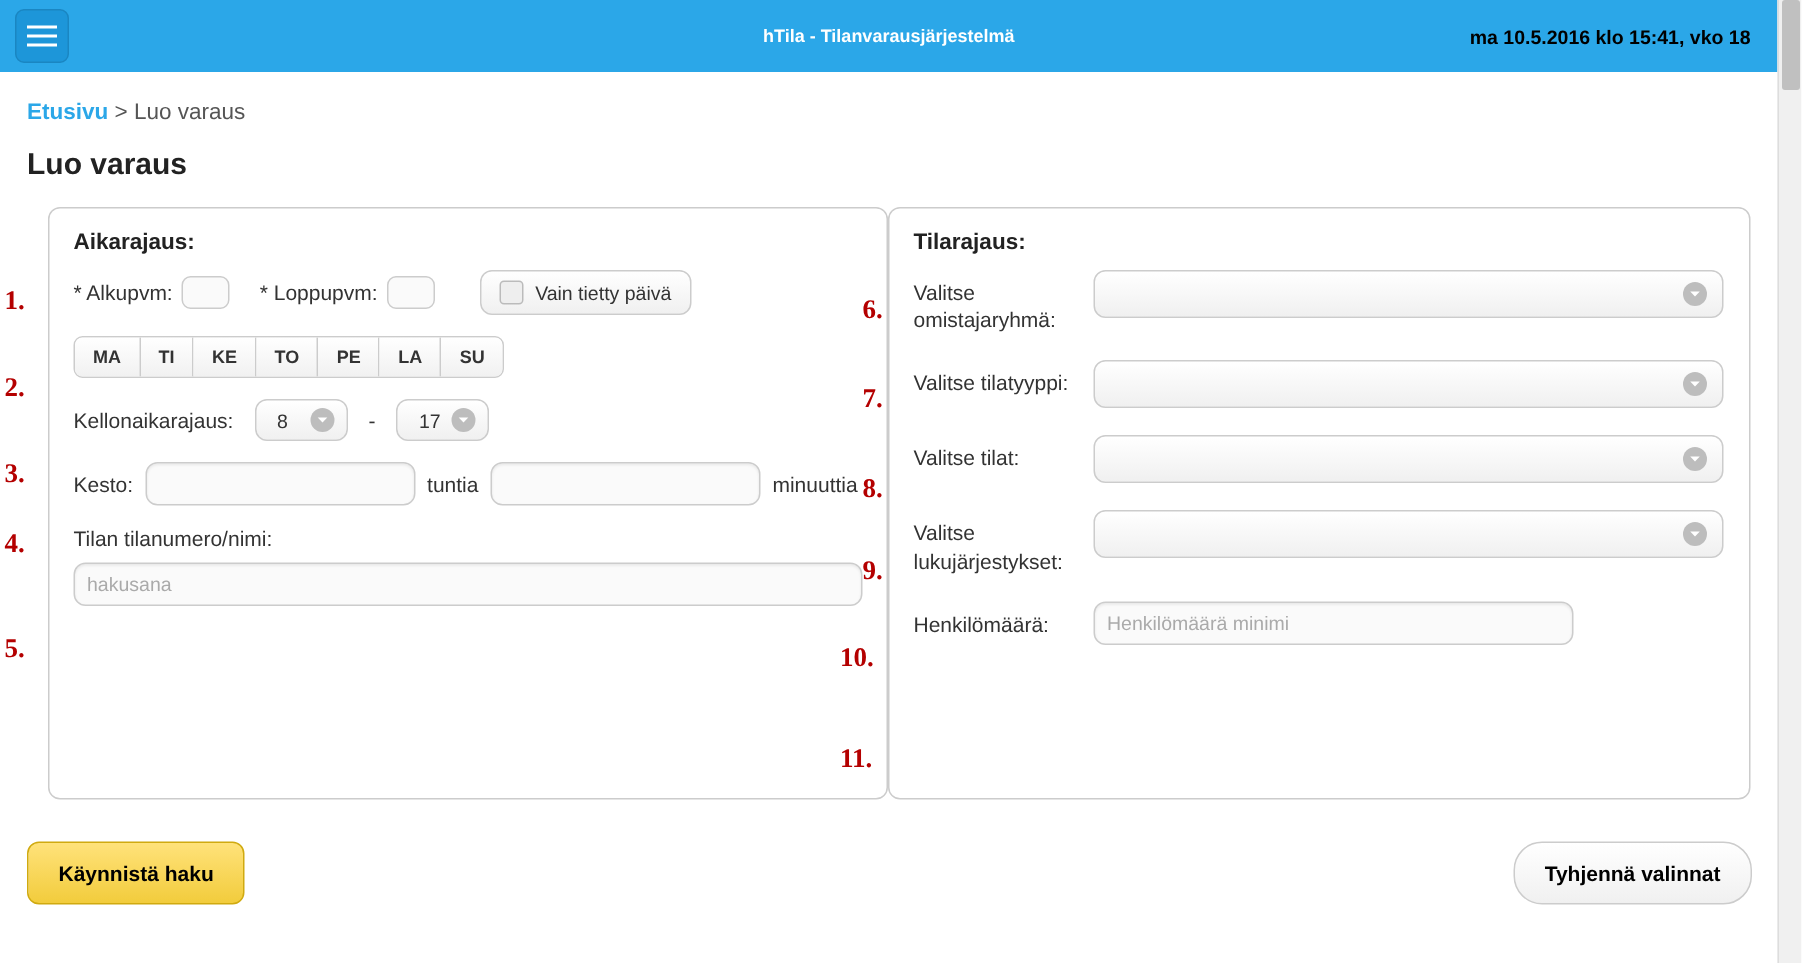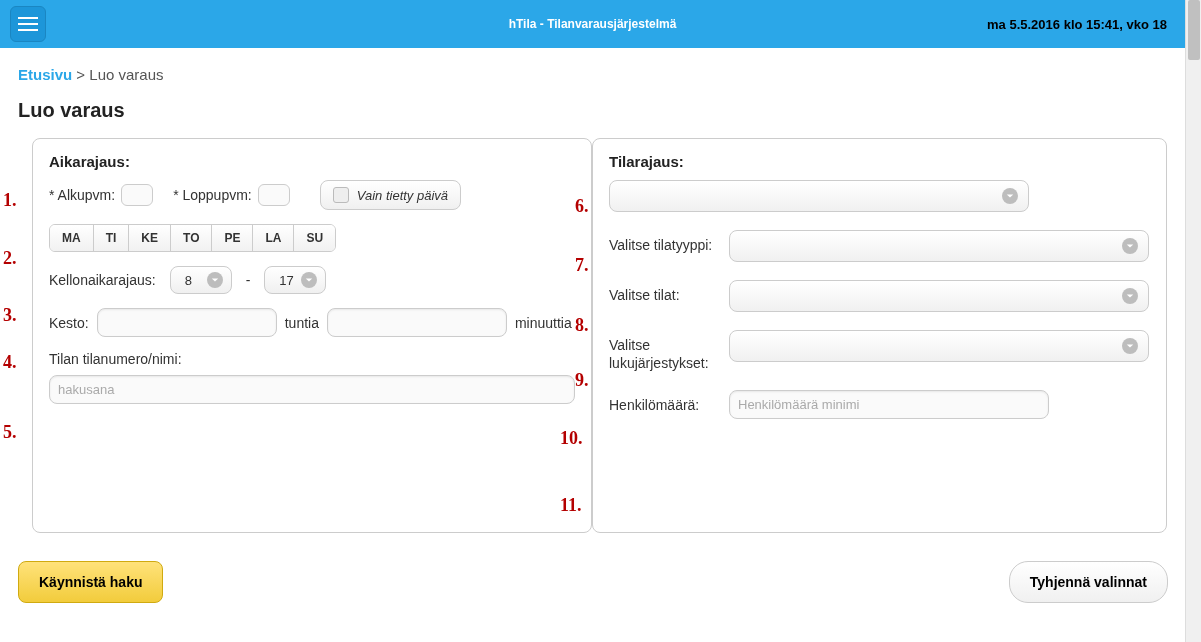--- a/index.html
+++ b/index.html
@@ -23,21 +23,21 @@
 .panels { display: flex; gap: 0; padding-left: 14px; }
 .panel { border: 1px solid #ccc; border-radius: 8px; padding: 14px 16px; background: #fff; position: relative; }
 .panel.left { width: 560px; height: 395px; }
 .panel.right { width: 575px; height: 395px; }
 .panel-title { font-weight: bold; font-size: 15px; margin-bottom: 10px; color: #222; }
 
 .row { display: flex; align-items: center; margin-bottom: 14px; }
 .row.tight { margin-bottom: 8px; }
 .lbl { font-size: 14px; color: #333; }
 .mini-input { width: 32px; height: 22px; border: 1px solid #ccc; border-radius: 6px; background: #fafafa; display: inline-block; }
-.btn-check { display: inline-flex; align-items: center; gap: 8px; border: 1px solid #ccc; border-radius: 8px; padding: 6px 12px; background: linear-gradient(#fff,#f0f0f0); font-size: 13px; cursor: pointer; font-style: italic; }
+.btn-check { display: inline-flex; align-items: center; gap: 8px; border: 1px solid #ccc; border-radius: 8px; padding: 6px 12px; background: linear-gradient(#fff,#f0f0f0); font-size: 13px; cursor: pointer; }
 .btn-check .box { width: 16px; height: 16px; border: 1px solid #bbb; border-radius: 3px; background: #eee; }
 
 .weekdays { display: inline-flex; border: 1px solid #ccc; border-radius: 6px; overflow: hidden; }
 .weekdays .wd { padding: 6px 12px; font-size: 12px; font-weight: bold; color: #333; border-right: 1px solid #ccc; background: linear-gradient(#fff,#f1f1f1); cursor: pointer; }
 .weekdays .wd:last-child { border-right: none; }
 
 .dropdown-sm { display: inline-flex; align-items: center; justify-content: space-between; width: 62px; height: 28px; border: 1px solid #ccc; border-radius: 8px; background: linear-gradient(#fff,#f0f0f0); padding: 0 8px 0 14px; font-size: 13px; cursor: pointer; }
 .chev { width: 16px; height: 16px; border-radius: 50%; background: #bdbdbd; display: inline-flex; align-items: center; justify-content: center; }
 .chev svg { width: 8px; height: 8px; fill: #fff; }
 
@@ -62,21 +62,21 @@
 <body>
 
 <div class="viewport">
   <div class="header">
     <div class="menu-btn">
       <span></span>
         <span></span>
         <span></span>
     </div>
     <div class="header-title">hTila - Tilanvarausjärjestelmä</div>
-    <div class="header-date">ma 5.5.2016 klo 15:41, vko 18</div>
+    <div class="header-date">ma 10.5.2016 klo 15:41, vko 18</div>
   </div>
 
   <div class="content">
     <div class="breadcrumb">
       <a href="#">Etusivu</a>
       <span class="sep">&gt;</span>
       <span class="cur">Luo varaus</span>
     </div>
 
     <div class="page-title">Luo varaus</div>
@@ -154,20 +154,21 @@
         </div>
         <div class="row">
           <input class="text-input full" placeholder="hakusana" style="">
         </div>
       </div>
 
       <div class="panel right">
         <div class="panel-title">Tilarajaus:</div>
 
         <div class="right-row">
+          <div class="right-label">Valitse omistajaryhmä:</div>
           <div class="dropdown-lg">
             <span class="chev">
                 <svg viewBox="0 0 10 10">
                   <path d="M1 3 L5 7 L9 3 Z"></path>
                 </svg>
               </span>
           </div>
         </div>
 
         <div class="right-row">

